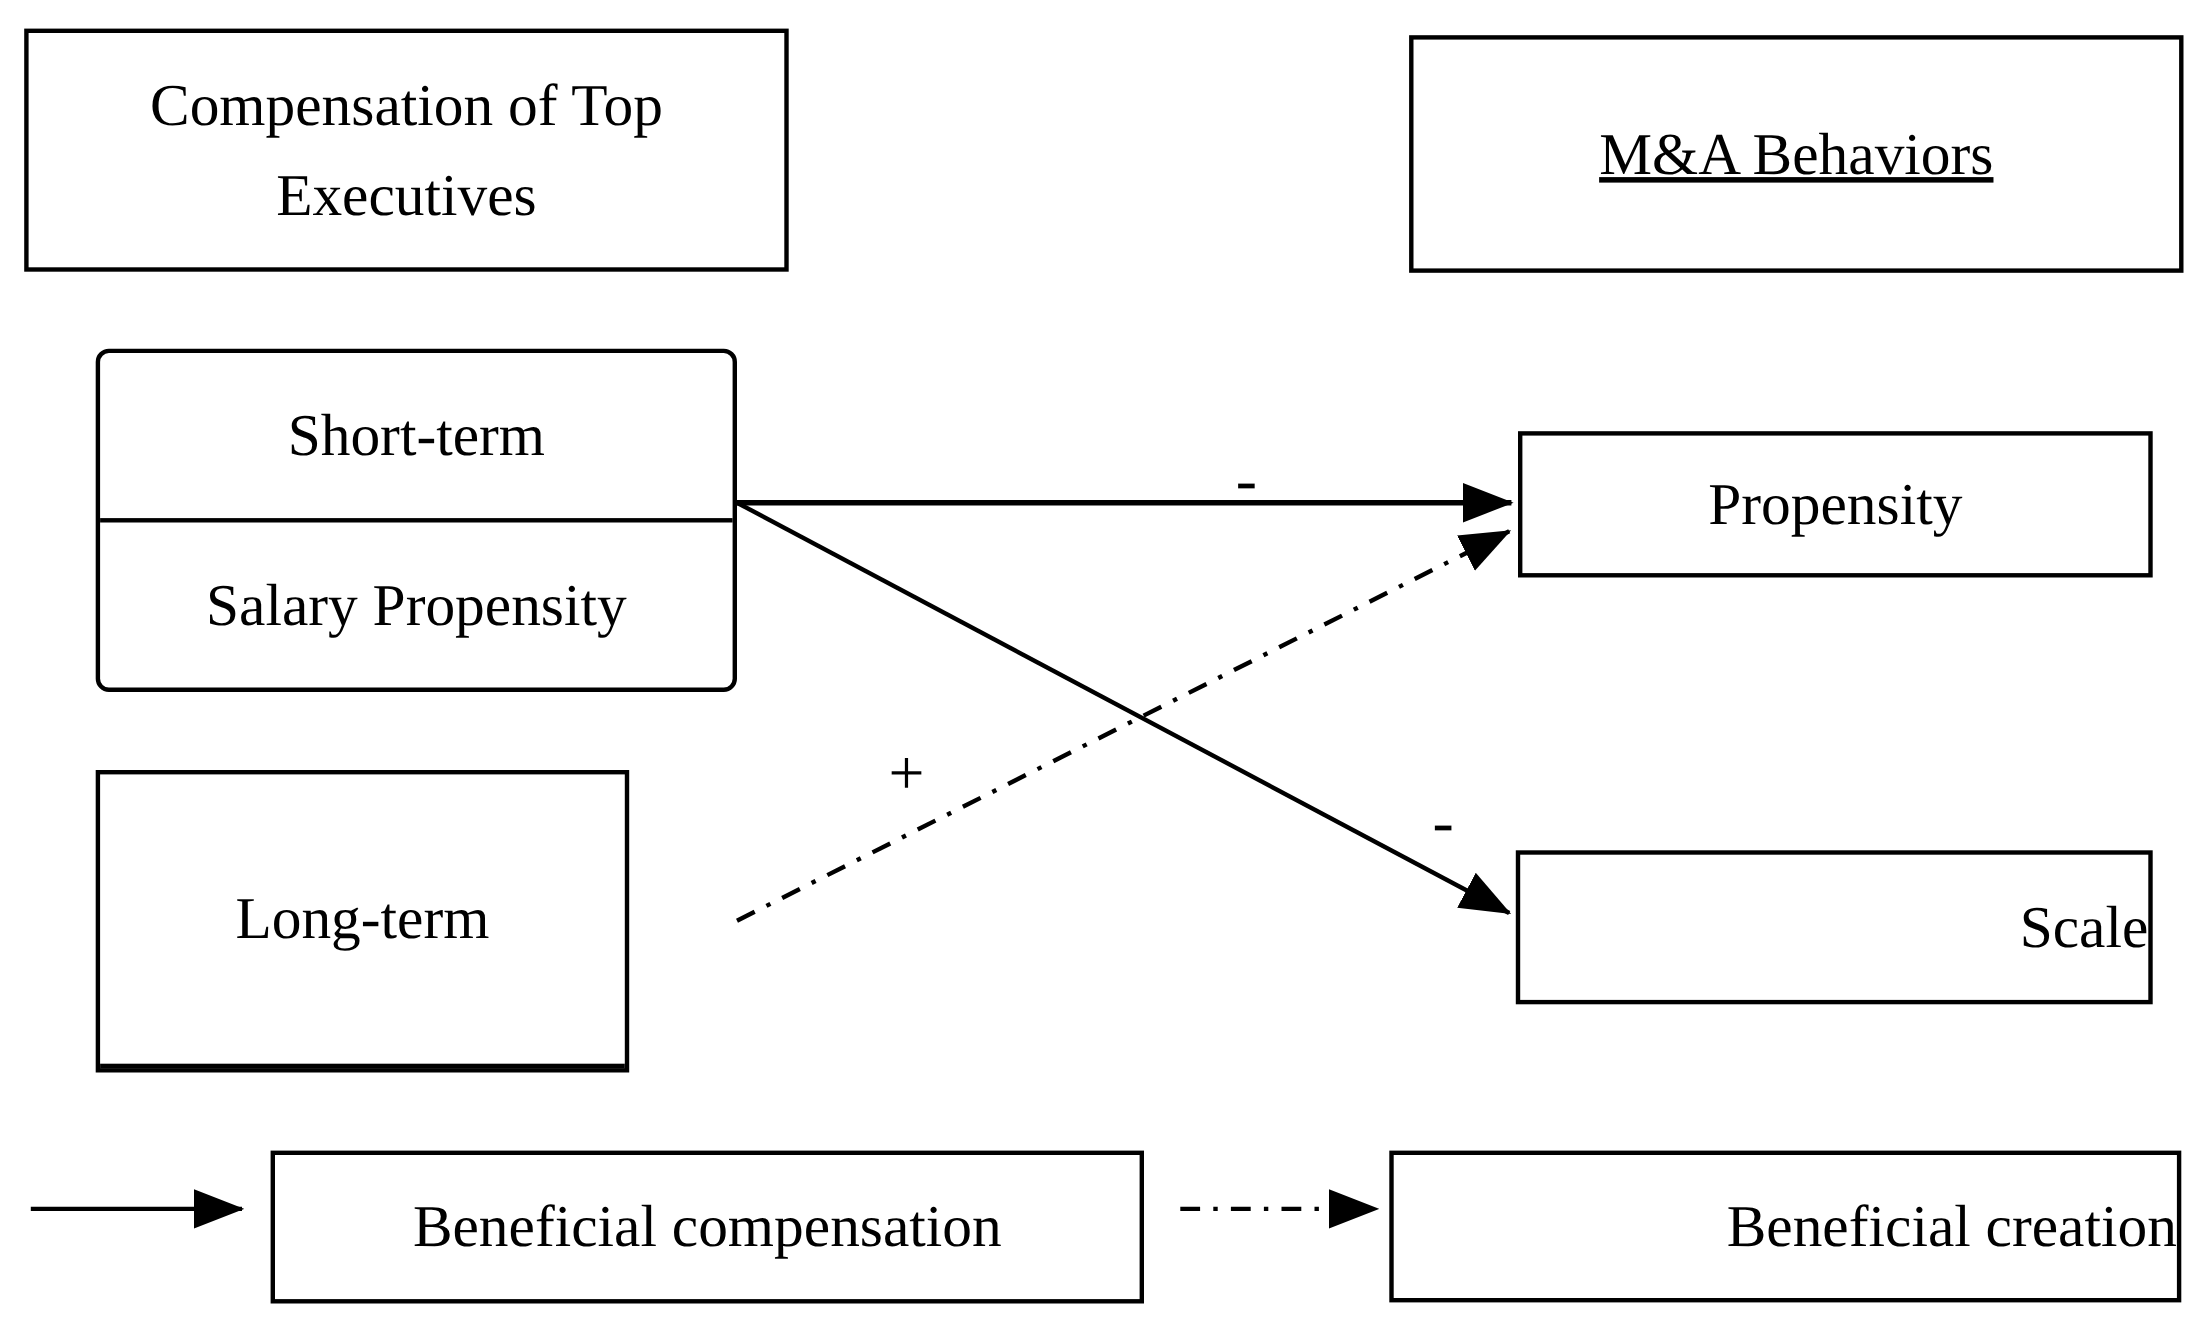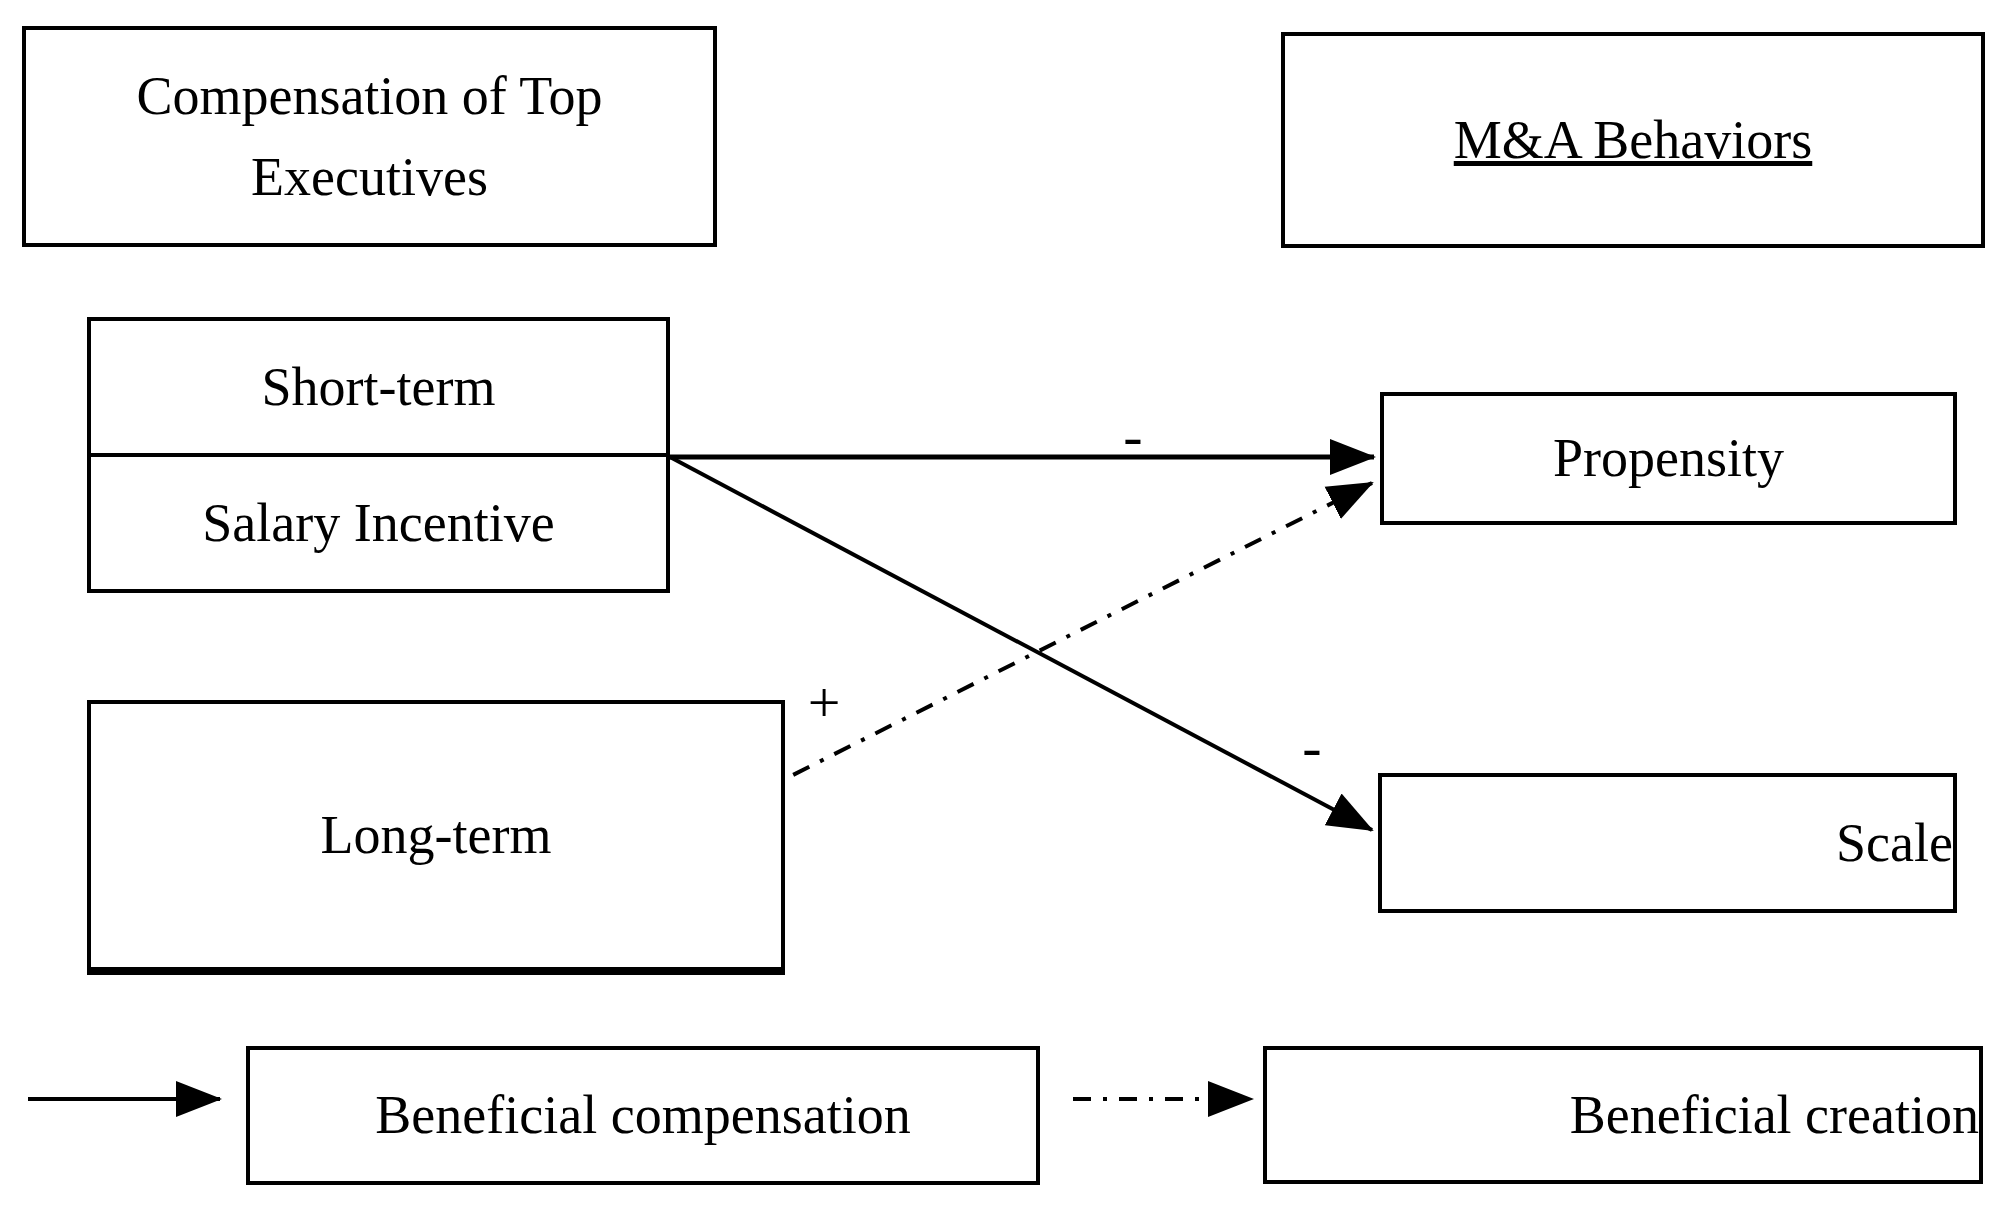--- a/index.html
+++ b/index.html
@@ -76,30 +76,30 @@
   </svg>
 
   <div class="box header" style="left:22px; top:26px; width:695px; height:221px;">
     <span class="label">Compensation of Top Executives</span>
   </div>
 
   <div class="box header" style="left:1281px; top:32px; width:704px; height:216px;text-decoration:underline;">
     <span class="label">M&amp;A Behaviors</span>
   </div>
 
-  <div class="box split" style="left:87px; top:317px; width:583px; height:276px;">
+  <div class="box split" style="left:87px; top:317px; width:583px; height:312px;border-radius:12px;">
     <div class="cell cell-top">
       <span>Short-term</span>
     </div>
     <div class="cell">
-      <span>Salary Incentive</span>
+      <span>Salary Propensity</span>
     </div>
   </div>
 
-  <div class="box split" style="left:87px; top:700px; width:698px; height:275px;">
+  <div class="box split" style="left:87px; top:700px; width:485px; height:275px;">
     <div class="cell cell-top">
       <span>Long-term</span>
     </div>
   </div>
 
   <div class="box" style="left:1380px; top:392px; width:577px; height:133px;">
     <span>Propensity</span>
   </div>
 
   <div class="box" style="left:1378px; top:773px; width:579px; height:140px;justify-content:flex-end;">

